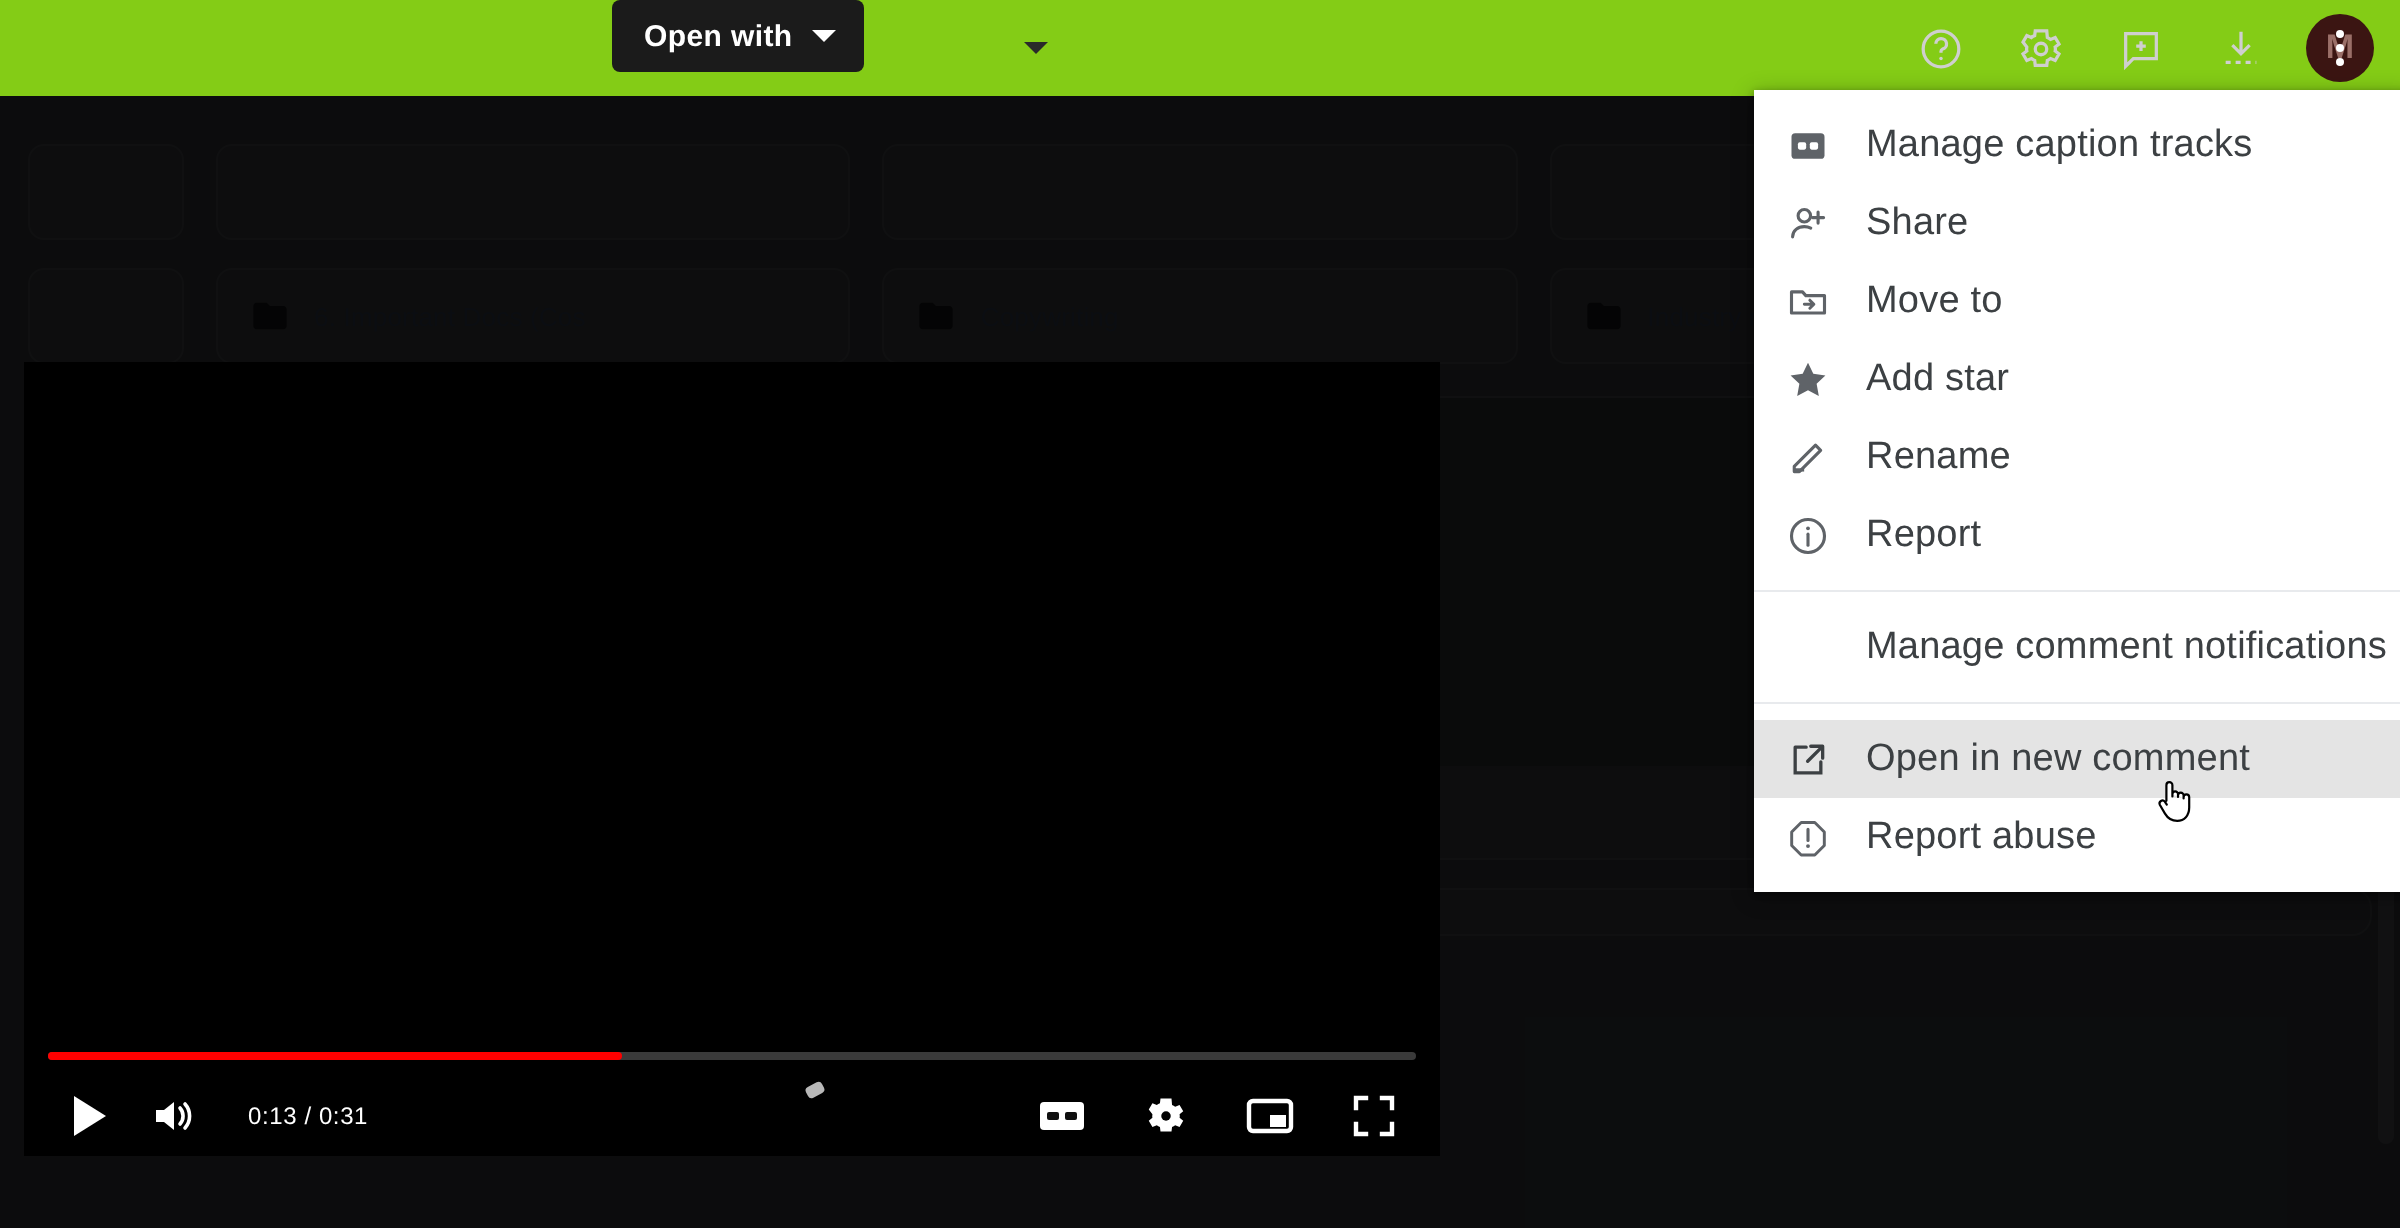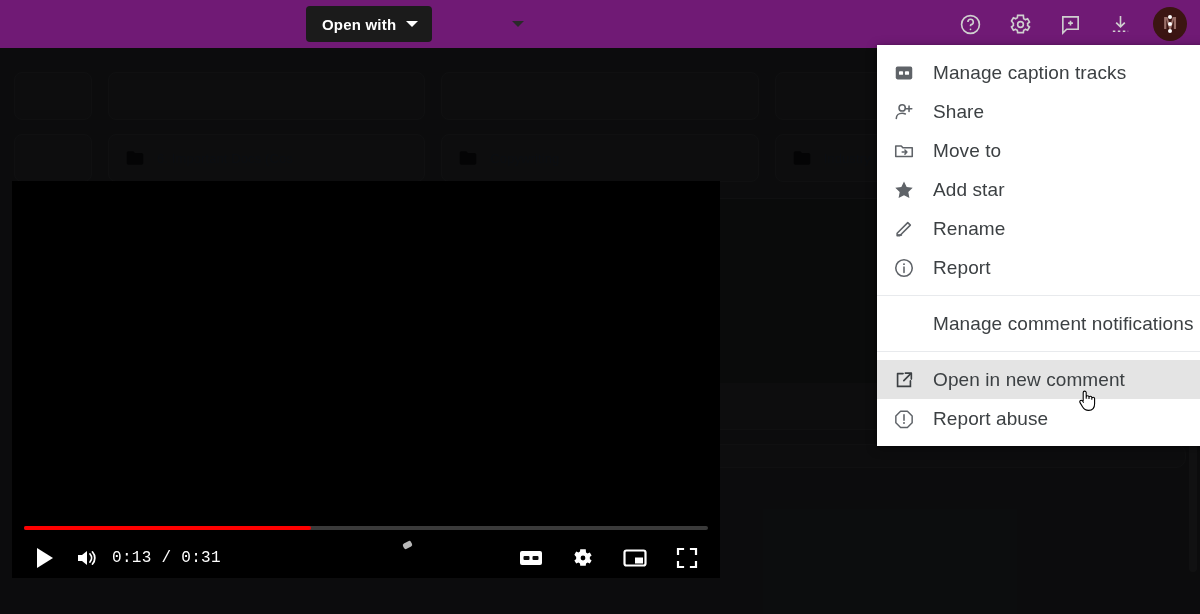--- a/index.html
+++ b/index.html
@@ -182,23 +182,22 @@
     inset: 0;
     background: rgba(0,0,0,0.62);
     pointer-events: none;
   }
 
   
   .top-bar {
     position: absolute;
     top: 0; left: 0; right: 0;
     height: 48px;
-    background: #701a75;
-    display: flex;
-    align-items: center;
+    background: #84cc16;
+    display: flex;
     z-index: 30;
   }
   .top-bar-left { flex: 0 0 306px; height: 100%; }
 
   .open-with-btn {
     height: 36px;
     background: #1b1b1b;
     border-radius: 4px;
     display: flex;
     align-items: center;
@@ -333,25 +332,24 @@
     align-items: center;
   }
   .ctrl-btn {
     width: 42px; height: 40px;
     display: flex; align-items: center; justify-content: center;
     cursor: pointer;
   }
   .ctrl-btn svg { fill: #ffffff; }
   .time-display {
     color: #ffffff;
-    font-size: 16px;
-    margin-left: 4px;
+    font-size: 12px;
+    margin-left: 16px;
     letter-spacing: .3px;
     white-space: nowrap;
-    font-family: Liberation Mono, monospace;
   }
   .ctrl-spacer { flex: 1 1 auto; }
   .ctrl-right { display: flex; align-items: center; gap: 10px; }
 
   
   .context-menu {
     position: absolute;
     left: 877px;
     top: 45px;
     width: 330px;

